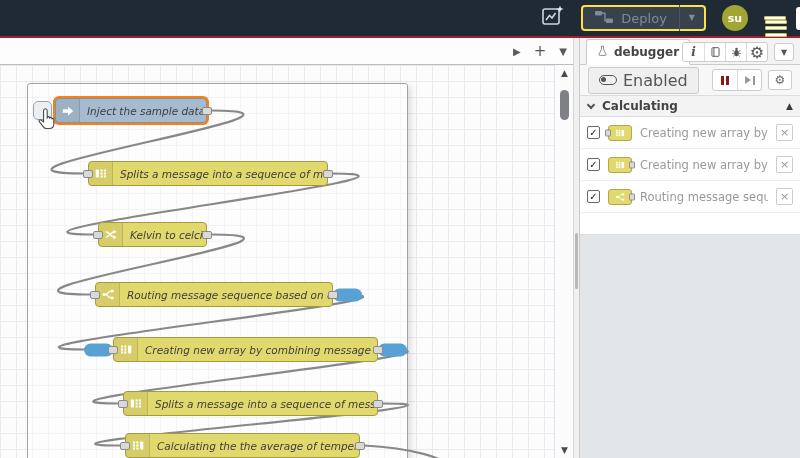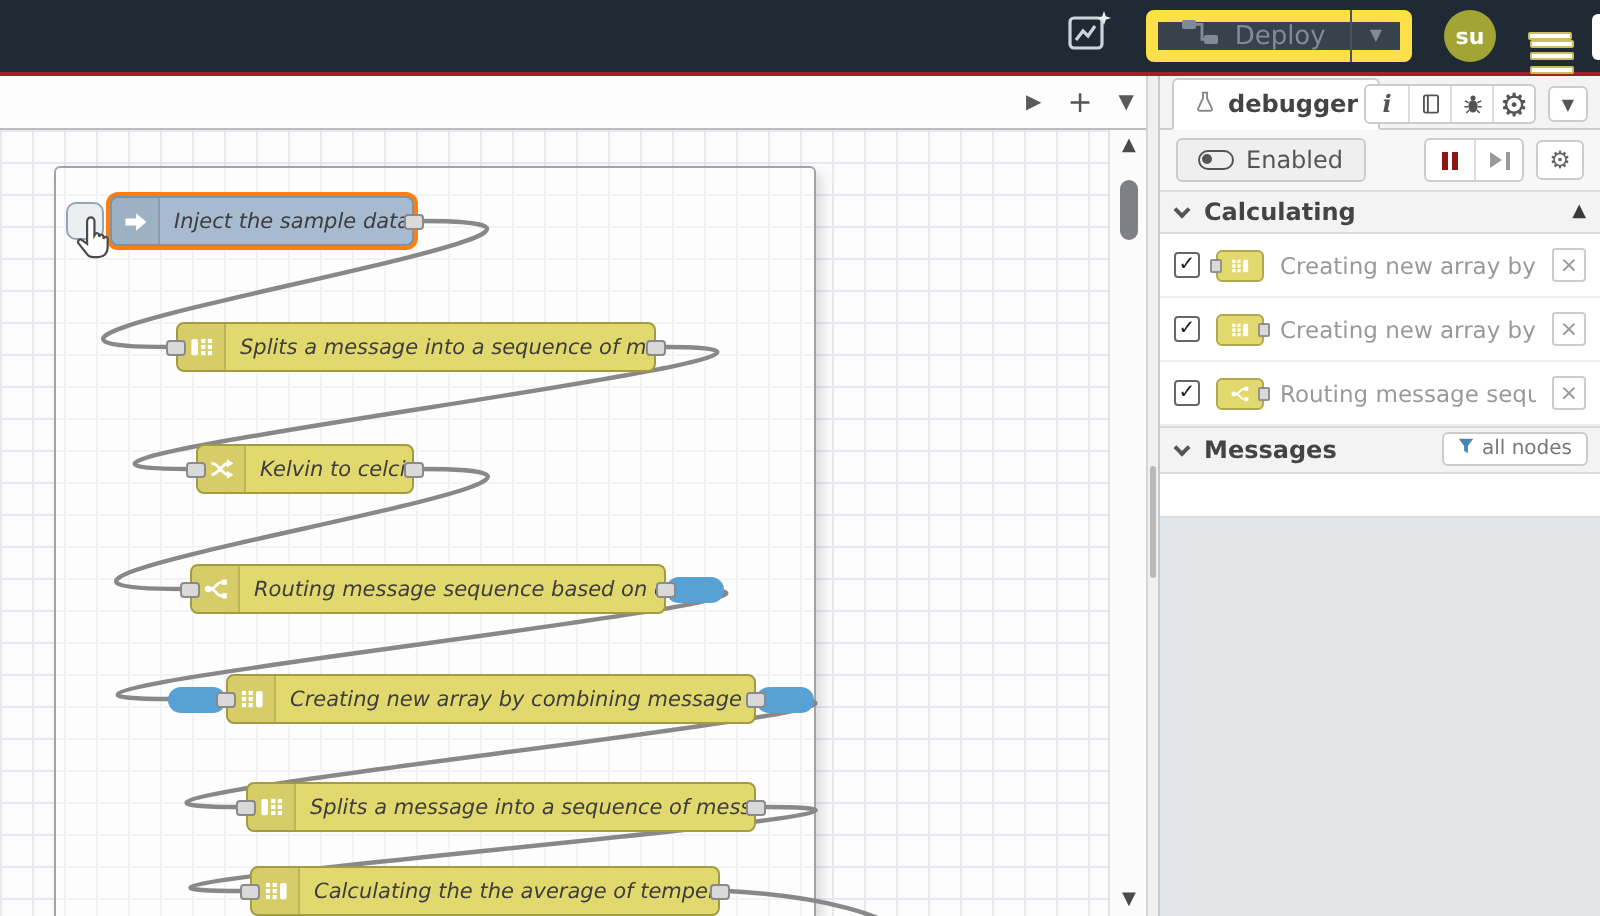--- a/index.html
+++ b/index.html
@@ -2,21 +2,21 @@
 <html><head>
 <meta charset="utf-8">
 <style>
   * { margin:0; padding:0; box-sizing:border-box; }
   html,body { width:800px; height:458px; overflow:hidden; font-family:"DejaVu Sans",sans-serif; background:#fff; }
 
   
   .header { position:relative; height:36px; background:#1f2a35; display:flex; align-items:center; justify-content:flex-end; gap:16px; padding-right:14px; }
   .accent-line { height:2px; background:#a51e2d; }
   .hbtn { display:flex; align-items:center; justify-content:center; cursor:pointer; }
-  .deploy { display:flex; align-items:center; height:26px; background:#37424d; border:6px solid #fde047; border-radius:4px; color:#7e8b98; font-size:13px; }
+  .deploy { display:flex; align-items:center; height:26px; background:#37424d; border:2px solid #fde047; border-radius:4px; color:#7e8b98; font-size:13px; }
   .deploy .dmain { display:flex; align-items:center; gap:8px; padding:0 12px; }
   .deploy .dcaret { padding:0 9px; border-left:1px solid #49545f; font-size:8px; line-height:26px; color:#7e8b98; }
   .avatar { width:26px; height:26px; border-radius:50%; background:#a2a433; color:#fff; font-size:11px; font-weight:bold; display:flex; align-items:center; justify-content:center; }
   .burger span { display:block; width:22px; height:4px; background:#fff; border:1px solid #cdbd5e; border-radius:1px; margin:2.5px 0; }
   .edge-sliver { position:absolute; right:-3px; top:7px; width:7px; height:23px; background:#fff; border-radius:3px; }
 
   
   .main { display:flex; height:420px; }
   .left-col { width:573px; display:flex; flex-direction:column; }
   .separator { width:7px; background:#f0f0f0; border-left:1px solid #d5d5d5; border-right:1px solid #c9c9c9; position:relative; }
@@ -59,21 +59,21 @@
   .sb-tabs { height:27px; background:#f3f3f3; border-bottom:1px solid #ccc; display:flex; align-items:flex-end; padding:0 6px 0 6px; position:relative; }
   .sb-tab { height:26px; margin-bottom:-1px; display:flex; align-items:center; gap:6px; padding:0 10px; background:#fff; border:1px solid #ccc; border-bottom:1px solid #fff; border-radius:3px 3px 0 0; font-size:12px; font-weight:bold; color:#444; cursor:pointer; }
   .sb-tab-btns { position:absolute; right:6px; top:4px; display:flex; align-items:center; gap:6px; }
   .tgroup { display:flex; border:1px solid #ccc; border-radius:3px; overflow:hidden; background:#fff; }
   .tbtn { width:21px; height:18px; display:flex; align-items:center; justify-content:center; border-left:1px solid #ddd; cursor:pointer; color:#555; }
   .tbtn:first-child { border-left:none; }
   .tbtn.info { font-family:"DejaVu Serif",serif; font-style:italic; font-weight:bold; font-size:12px; }
   .caret-btn { width:20px; height:18px; display:flex; align-items:center; justify-content:center; border:1px solid #ccc; border-radius:3px; background:#fff; font-size:8px; color:#555; cursor:pointer; }
 
   .dbg-toolbar { height:30px; background:#f7f7f7; display:flex; align-items:center; justify-content:space-between; padding:0 8px; }
-  .enabled-btn { display:flex; align-items:center; gap:6px; padding:3px 10px; background:#efefef; border:1px solid #ccc; border-radius:3px; font-size:12px; color:#555; cursor:pointer; }
+  .enabled-btn { display:flex; align-items:center; gap:6px; padding:3px 10px; background:#efefef; border:1px solid #ccc; border-radius:3px; font-size:16px; color:#555; cursor:pointer; }
   .toggle-ic { position:relative; width:18px; height:10px; border:1.5px solid #555; border-radius:5px; }
   .toggle-ic i { position:absolute; left:1px; top:1px; width:5px; height:5px; background:#555; border-radius:50%; }
   .right-ctrls { display:flex; gap:6px; align-items:center; }
   .pgroup { display:flex; border:1px solid #ccc; border-radius:3px; overflow:hidden; background:#fff; }
   .pbtn { width:24px; height:20px; display:flex; align-items:center; justify-content:center; gap:2px; border-left:1px solid #ddd; cursor:pointer; }
   .pbtn:first-child { border-left:none; }
   .pause-bar { width:3px; height:9px; background:#8c1713; }
   .step-tri { width:0; height:0; border-top:4.5px solid transparent; border-bottom:4.5px solid transparent; border-left:6px solid #999; }
   .step-bar { width:2px; height:9px; background:#999; }
   .gear-btn { width:24px; height:20px; display:flex; align-items:center; justify-content:center; border:1px solid #ccc; border-radius:3px; background:#fff; font-size:12px; color:#666; cursor:pointer; }
@@ -400,31 +400,17 @@
             <circle cx="3.2" cy="8" r="2" fill="#fff"></circle>
             <path d="M4.5 8 C8 8 8 3.8 11.5 3.8 M4.5 8 C8 8 8 12.2 11.5 12.2" stroke="#fff" stroke-width="1.6" fill="none"></path>
             <rect x="11.5" y="2.2" width="3.2" height="3.2" fill="#fff"></rect>
             <rect x="11.5" y="10.6" width="3.2" height="3.2" fill="#fff"></rect>
           </svg>
       </span>
       <span class="bp-label">Routing message sequence based on condition</span>
       <span class="xbtn">×</span>
     </div>
 
-    <div class="section-hdr" style="height:24px;">
-      <span class="chev"></span>
-      <span class="section-title">Messages</span>
-      <span class="msg-hdr-right">
-        <span class="filter-btn">
-          <span>
-            <svg width="8" height="8" viewBox="0 0 10 10">
-                <path d="M0.5 0.5 h9 L6.2 5 v4.5 L3.8 8 V5 Z" fill="#4a87b5"></path>
-              </svg>
-          </span>
-          <span>all nodes</span>
-        </span>
-      </span>
-    </div>
 
     <div class="msg-empty"></div>
     <div class="msg-fill"></div>
   </div>
 </div>
 
 </body></html>

